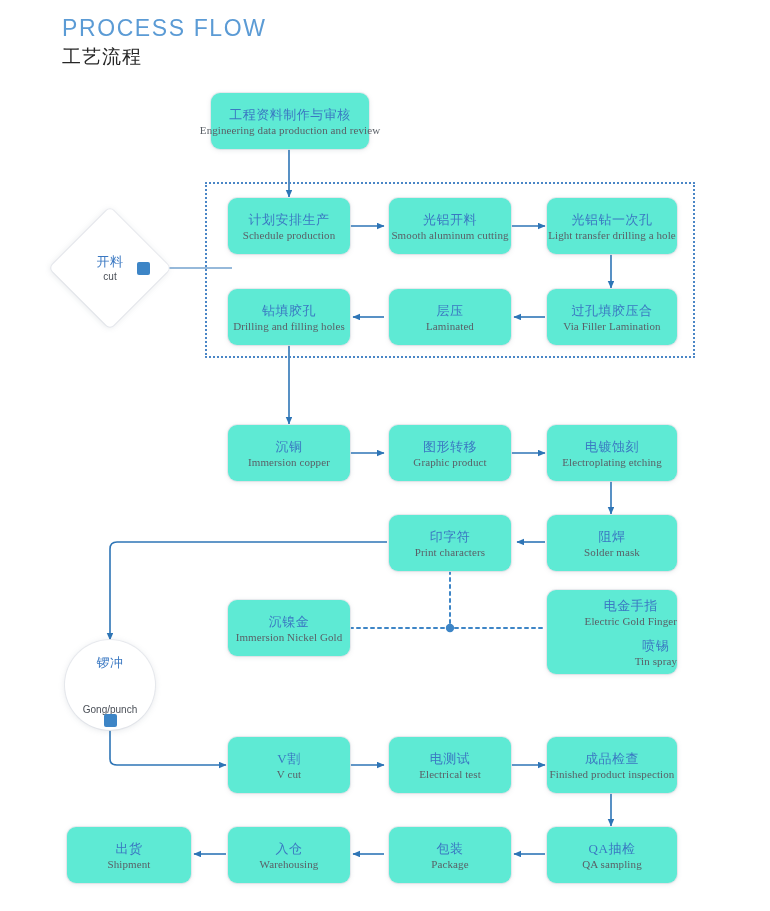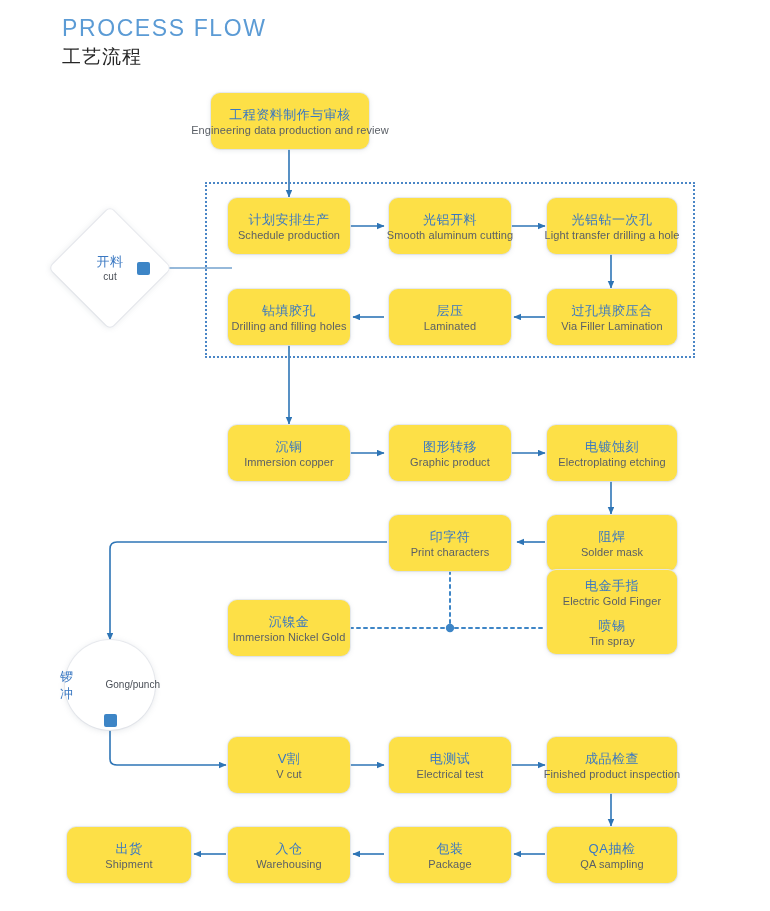--- a/index.html
+++ b/index.html
@@ -28,27 +28,28 @@
   .group-frame{
     position:absolute;
     border:2px dotted #4A86C6;
     border-radius:1px;
     background:transparent;
   }
 
   
   .node{
     position:absolute;
-    background:#fde047;
+    background:#5eead4;
     border-radius:9px;
     box-shadow:0 1px 5px rgba(120,130,145,.20), 0 0 0 1px rgba(235,238,242,.9);
     display:flex;flex-direction:column;
     align-items:center;justify-content:center;
     text-align:center;
     box-sizing:border-box;
+    font-family:Liberation Serif, serif;
   }
   .node .zh{
     color:#3A78C2;font-size:13px;line-height:17px;
     letter-spacing:.5px;white-space:nowrap;
   }
   .node .en{
     color:#5A5F66;font-size:11px;line-height:13px;
     letter-spacing:.1px;white-space:nowrap;margin-top:1px;
   }
   .node .pair+.pair{margin-top:9px;}
@@ -69,21 +70,21 @@
     text-align:center;pointer-events:none;
   }
   .diamond-lbl .zh{color:#3A78C2;font-size:13px;line-height:17px;letter-spacing:.5px;}
   .diamond-lbl .en{color:#4A4F57;font-size:10px;line-height:14px;}
 
   
   .circle{
     position:absolute;width:90px;height:90px;border-radius:50%;
     background:#ffffff;
     box-shadow:0 1px 6px rgba(120,130,145,.22), 0 0 0 1px rgba(238,240,244,.9);
-    display:flex;flex-direction:row;align-items:center;justify-content:center;
+    display:flex;flex-direction:column;align-items:center;justify-content:center;
     text-align:center;
     gap:32px;
   }
   .circle .zh{color:#3A78C2;font-size:13px;line-height:17px;letter-spacing:.5px;}
   .circle .en{color:#4A4F57;font-size:10px;line-height:14px;}
 
   
   .handle{
     position:absolute;width:13px;height:13px;background:#3D85C6;
     border-radius:2px;
@@ -256,21 +257,21 @@
     </div>
   </div>
 
   <div class="node" style="left:228px;top:600px;width:122px;height:56px;">
     <div class="pair">
       <span class="zh">沉镍金</span>
       <span class="en">Immersion Nickel Gold</span>
     </div>
   </div>
 
-  <div class="node" style="left:547px;top:570px;width:130px;height:84px;">
+  <div class="node" style="left:547px;top:590px;width:130px;height:84px;align-items:flex-end;">
     <div class="pair">
       <span class="zh">电金手指</span>
       <span class="en">Electric Gold Finger</span>
     </div>
     <div class="pair">
       <span class="zh">喷锡</span>
       <span class="en">Tin spray</span>
     </div>
   </div>
 

